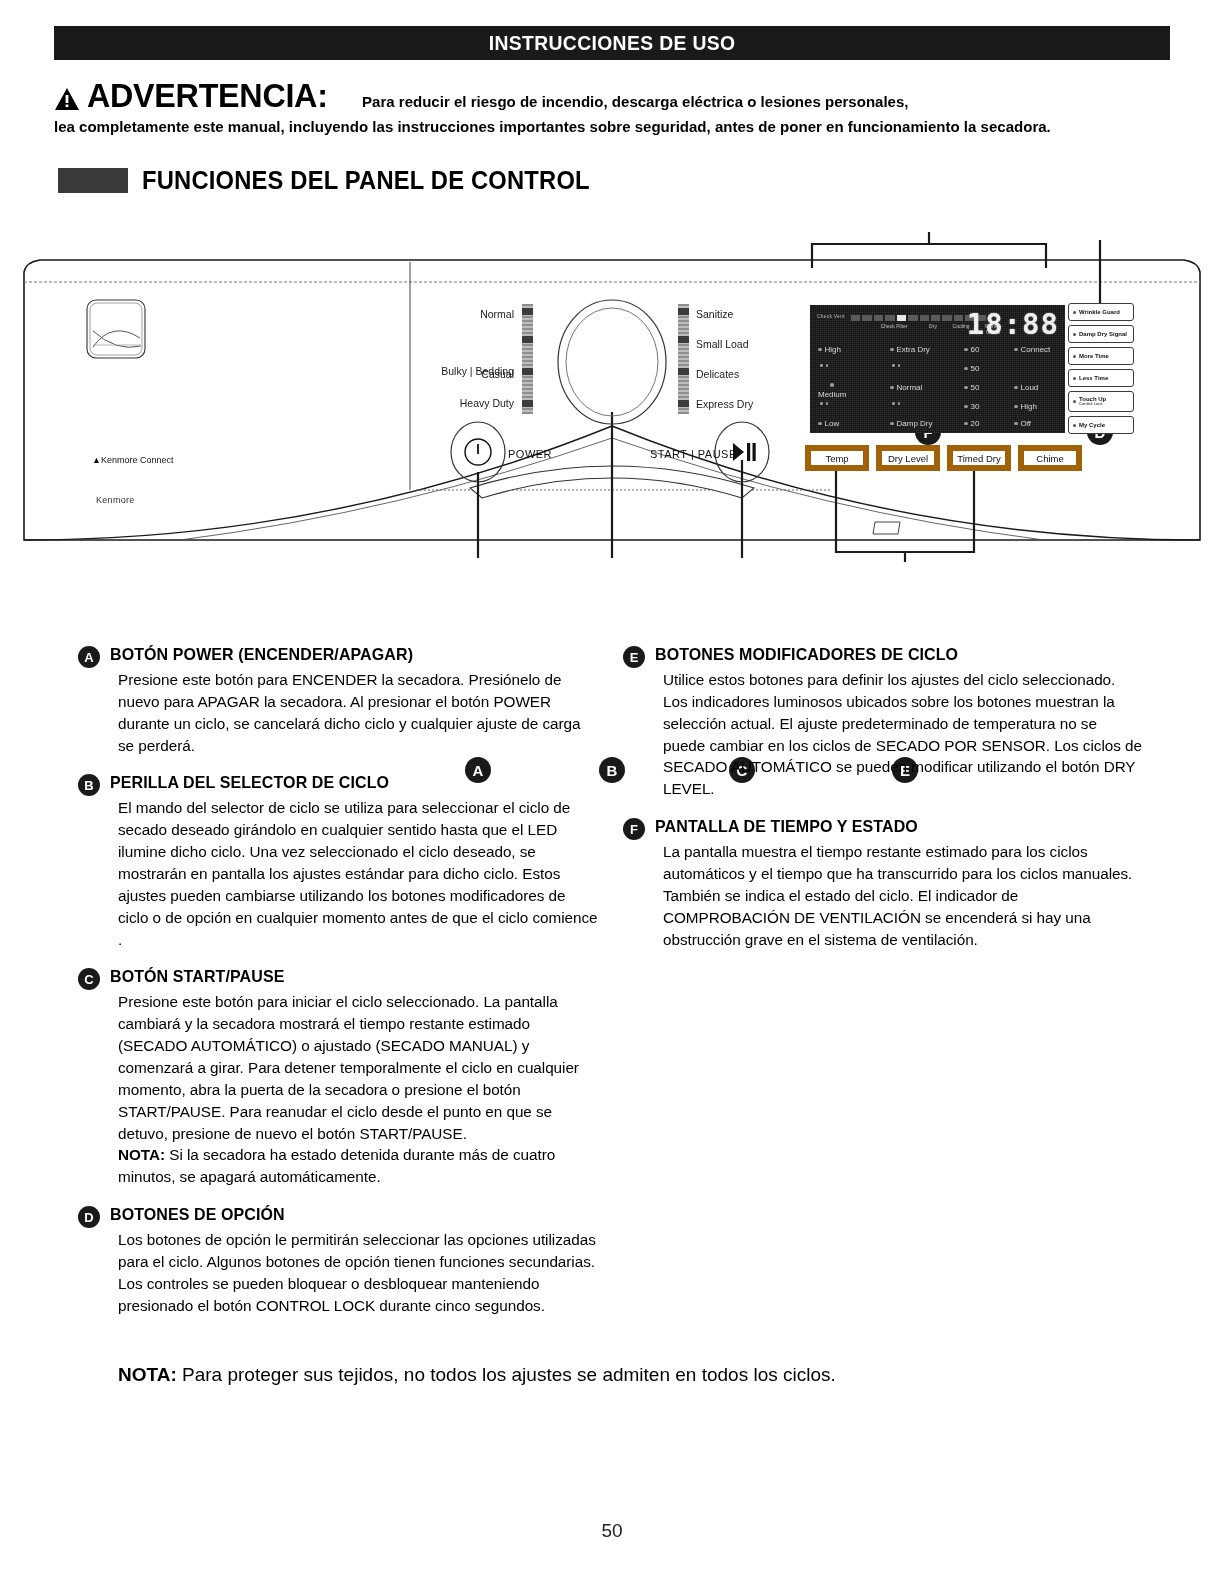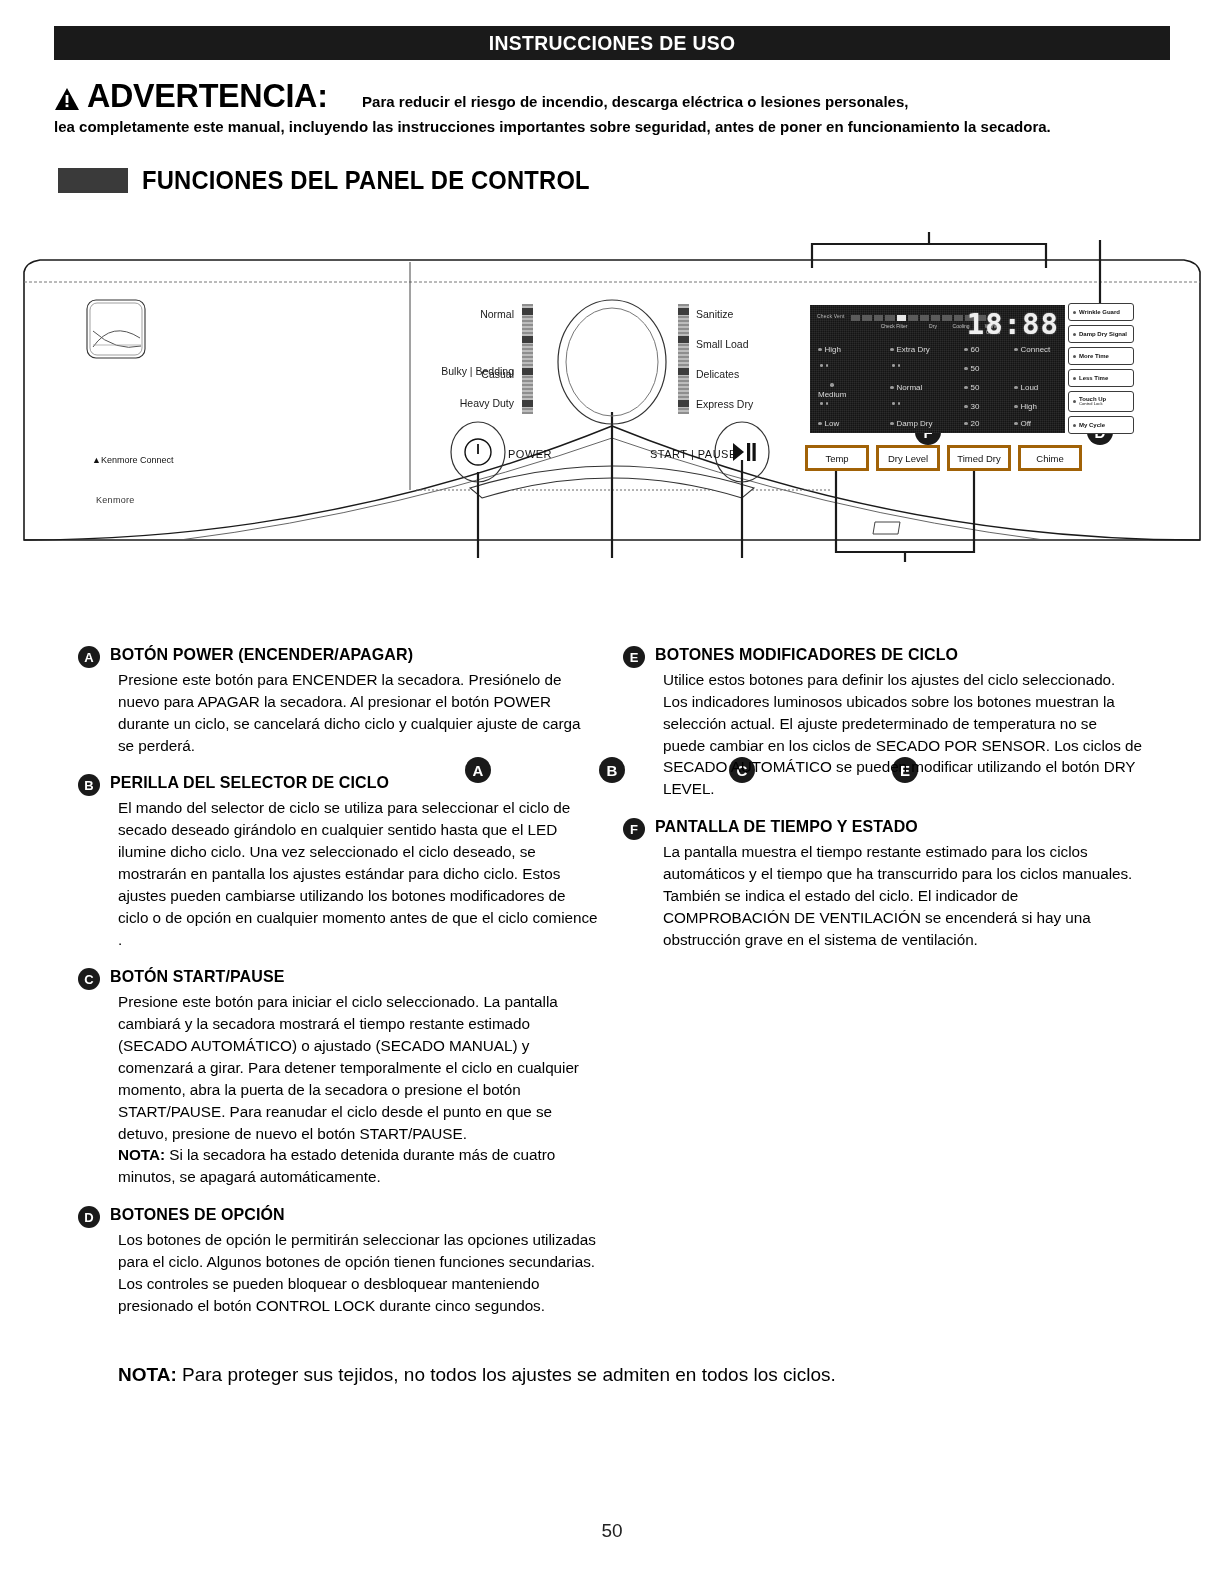--- a/index.html
+++ b/index.html
@@ -196,21 +196,21 @@
   }
   .opt-btn .olbl .sub { font-size: 4.2px; font-weight: normal; display: block; }
 
   
   .mod-btns {
     position: absolute; left: 805px; top: 445px;
     display: flex; gap: 7px;
   }
   .mod-btn {
     width: 64px; height: 26px;
-    border: 3px solid #a16207;
+    border: 6px solid #a16207;
     display: flex; align-items: center; justify-content: center;
     font-size: 9.5px; color: #111;
     background: #fff;
   }
 
   
   .cyc-left, .cyc-right {
     position: absolute;
     font-size: 10.5px; color: #1a1a1a;
   }

